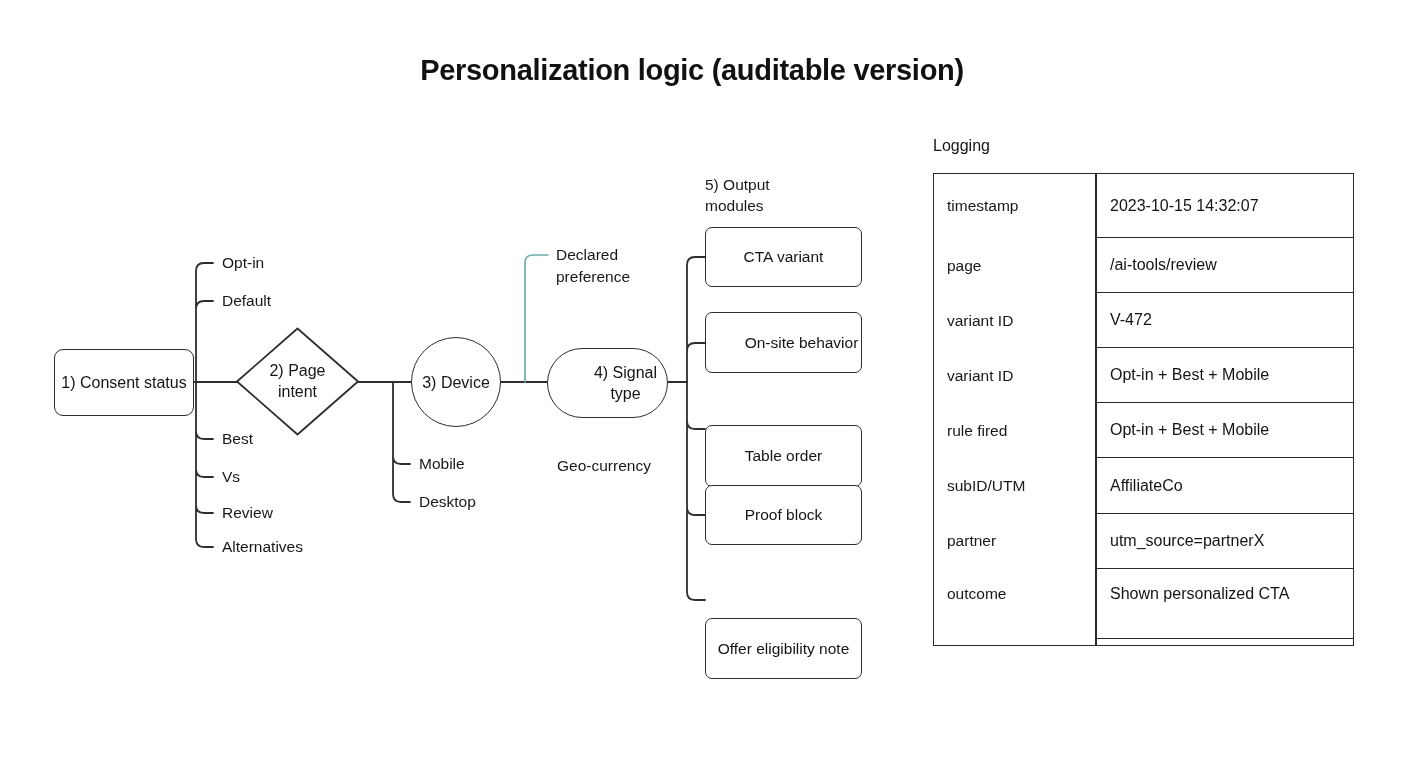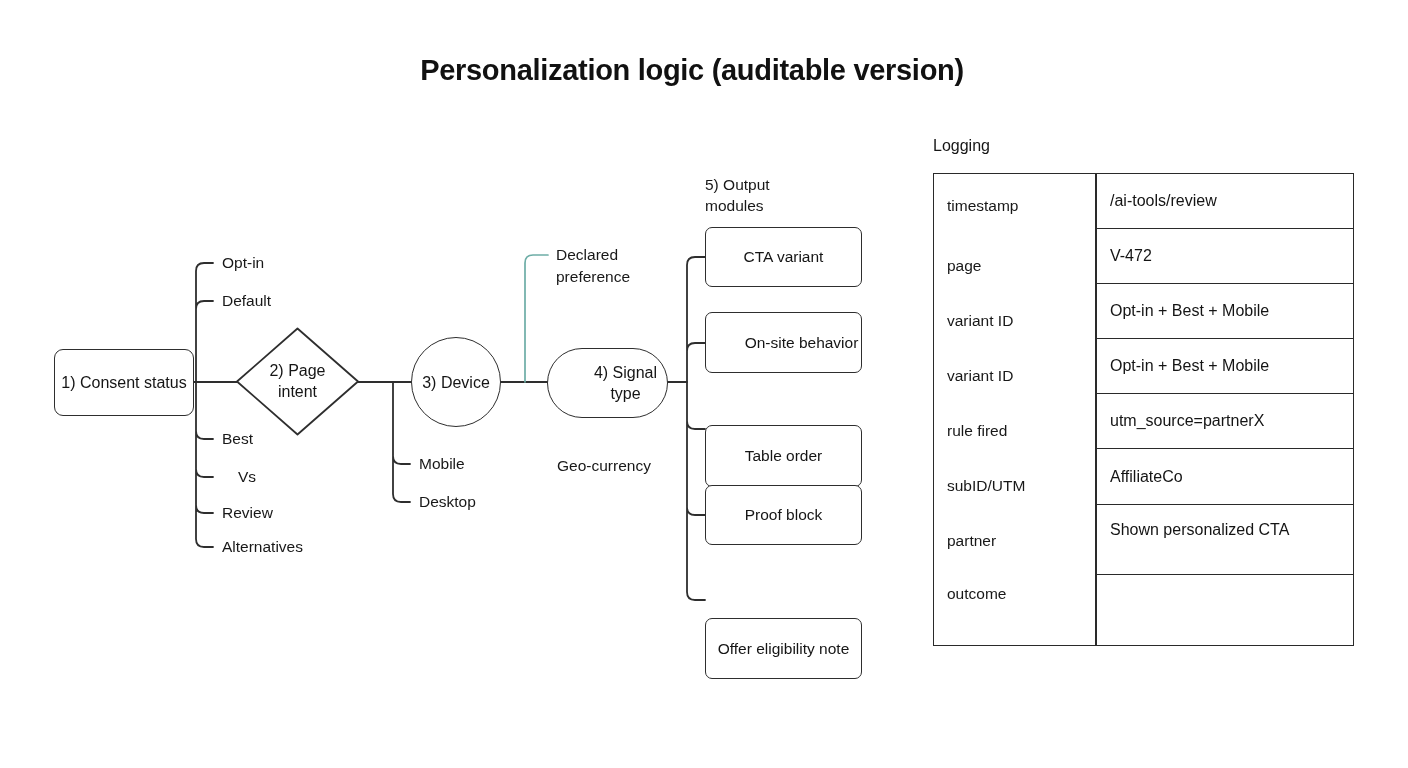--- a/index.html
+++ b/index.html
@@ -117,21 +117,21 @@
     <span>3) Device</span>
   </div>
 
   <div class="abs node stadium">
     <span>4) Signal type</span>
   </div>
 
   <div class="abs flabel" style="left:222px;top:263px;">Opt-in</div>
   <div class="abs flabel" style="left:222px;top:301px;">Default</div>
   <div class="abs flabel" style="left:222px;top:439px;">Best</div>
-  <div class="abs flabel" style="left:222px;top:477px;margin-left:16px;">Vs</div>
+  <div class="abs flabel" style="left:222px;top:477px;">Vs</div>
   <div class="abs flabel" style="left:222px;top:513px;">Review</div>
   <div class="abs flabel" style="left:222px;top:547px;">Alternatives</div>
 
   <div class="abs flabel" style="left:419px;top:464px;">Mobile</div>
   <div class="abs flabel" style="left:419px;top:502px;">Desktop</div>
 
   <div class="abs flabel block" style="left:556px;top:244px;max-width:92px;">Declared preference</div>
   <div class="abs flabel" style="left:557px;top:466px;">Geo-currency</div>
 
   <div class="abs outputs-label">5) Output modules</div>
@@ -162,23 +162,24 @@
       <div class="lcell rh2">page</div>
       <div class="lcell rh3">variant ID</div>
       <div class="lcell rh4">variant ID</div>
       <div class="lcell rh5">rule fired</div>
       <div class="lcell rh6">subID/UTM</div>
       <div class="lcell rh7">partner</div>
       <div class="lcell rh8">outcome</div>
     </div>
 
     <div class="tcol tcol-right">
+      <div class="vcell rh1">2023-10-15 14:32:07</div>
       <div class="vcell rh2">/ai-tools/review</div>
       <div class="vcell rh3">V-472</div>
       <div class="vcell rh4">Opt-in + Best + Mobile</div>
       <div class="vcell rh5">Opt-in + Best + Mobile</div>
+      <div class="vcell rh7">AffiliateCo</div>
       <div class="vcell rh6">utm_source=partnerX</div>
-      <div class="vcell rh7">AffiliateCo</div>
       <div class="vcell rh8">Shown personalized CTA</div>
     </div>
   </div>
 
 </div>
 
 </body></html>

